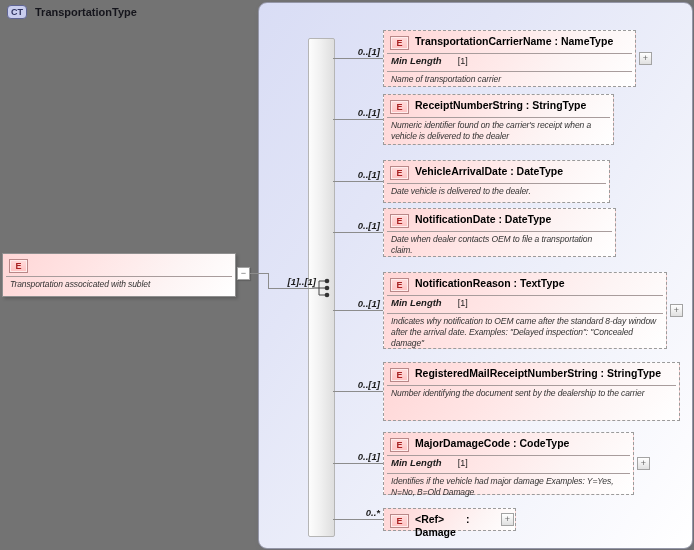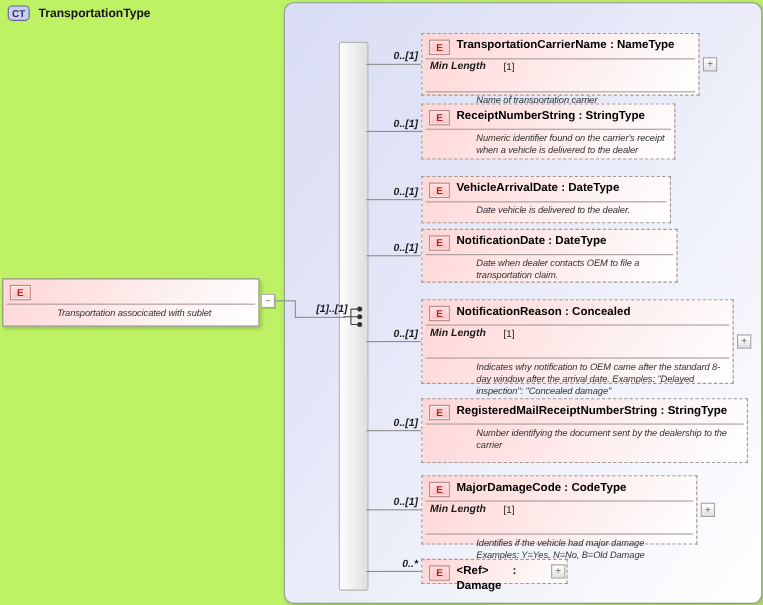--- a/index.html
+++ b/index.html
@@ -1,16 +1,16 @@
 <!DOCTYPE html>
 <html><head>
 <meta charset="utf-8">
 <style>
   html,body{margin:0;padding:0;background:#ffffff;}
-  #canvas{position:relative;width:694px;height:550px;background:#bef264;overflow:hidden;
+  #canvas{position:relative;width:694px;height:550px;background:#737373;overflow:hidden;
           font-family:"Liberation Sans",sans-serif;}
 
   
   .ct-container{position:absolute;left:258px;top:2px;width:433px;height:545px;
     border:1px solid #9597a8;border-radius:9px;
     background:linear-gradient(125deg,#d9ddf5 0%,#e2e5f7 30%,#eef0fa 60%,#fbfbfe 90%,#ffffff 100%);
     box-shadow:2px 2px 5px rgba(100,100,120,.35);}
   .ct-head{position:absolute;left:7px;top:5px;display:flex;align-items:center;gap:8px;}
   .ct-badge{border:1.5px solid #5f6493;border-radius:4px;background:#c9cdee;color:#2e3260;
     font-size:9px;font-weight:bold;padding:0 3px;height:12px;line-height:12px;}
@@ -63,25 +63,25 @@
   .ehead{display:flex;align-items:flex-start;gap:6px;padding:4px 6px 2px 6px;}
   .ebadge{flex:0 0 auto;width:17px;height:12px;margin-top:1px;
     border:1px solid #b98888;background:linear-gradient(#ffdcdc,#ffc2c2);
     color:#a82222;font-weight:bold;font-size:9px;line-height:12px;text-align:center;
     box-shadow:inset 0 0 0 1px #ffecec;}
   .etitle{font-size:10.5px;font-weight:bold;color:#000;line-height:13px;}
   .eroot .etitle{font-size:10px;letter-spacing:-0.1px;}
   .e6 .ename{display:inline-block;max-width:200px;word-break:break-all;vertical-align:top;}
   .e8 .ename{display:inline-block;min-width:48px;}
   .sep{border-top:1px solid #a89c9c;margin:1px 3px 0 3px;}
-  .facet{display:flex;align-items:flex-end;padding:1px 7px 16px 7px;color:#1a1a1a;}
+  .facet{display:flex;align-items:flex-end;padding:1px 7px 4px 7px;color:#1a1a1a;}
   .facet-name{font-size:9.5px;font-weight:bold;font-style:italic;}
   .facet-val{font-size:9px;margin-left:16px;}
   .eannot{padding:2px 7px 3px 7px;font-size:8.5px;font-style:italic;color:#333;
-    line-height:11px;letter-spacing:-0.1px;margin-left:42px;}
+    line-height:11px;letter-spacing:-0.1px;}
 
   
   .plus,.minus{position:absolute;box-sizing:border-box;width:13px;height:13px;
     border:1px solid #a3a3a3;background:linear-gradient(#ffffff,#e0e0e0);
     color:#6b6b6b;font-size:9px;line-height:11px;text-align:center;cursor:default;}
   .p1{left:639px;top:52px;} .p5{left:670px;top:304px;} .p7{left:637px;top:457px;}
   .p8{left:501px;top:513px;}
   .minus{left:237px;top:267px;background:#ffffff;box-shadow:1px 1px 1px rgba(0,0,0,.15);}
 </style>
 </head>
@@ -177,21 +177,21 @@
       <span class="ebadge">E</span>
       <span class="etitle"><span class="ename">NotificationDate</span><span> : </span><span>DateType</span></span>
     </div>
     <div class="sep"></div>
     <div class="eannot">Date when dealer contacts OEM to file a transportation claim.</div>
   </div>
 
   <div class="ebox e5">
     <div class="ehead">
       <span class="ebadge">E</span>
-      <span class="etitle"><span class="ename">NotificationReason</span><span> : </span><span>Concealed</span></span>
+      <span class="etitle"><span class="ename">NotificationReason</span><span> : </span><span>TextType</span></span>
     </div>
     <div class="sep"></div>
     <div class="facet">
       <span class="facet-name">Min Length</span>
       <span class="facet-val">[1]</span>
     </div>
     <div class="sep"></div>
     <div class="eannot">Indicates why notification to OEM came after the standard 8-day window after the arrival date. Examples: "Delayed inspection": "Concealed damage"</div>
   </div>
   <div class="plus p5">+</div>

